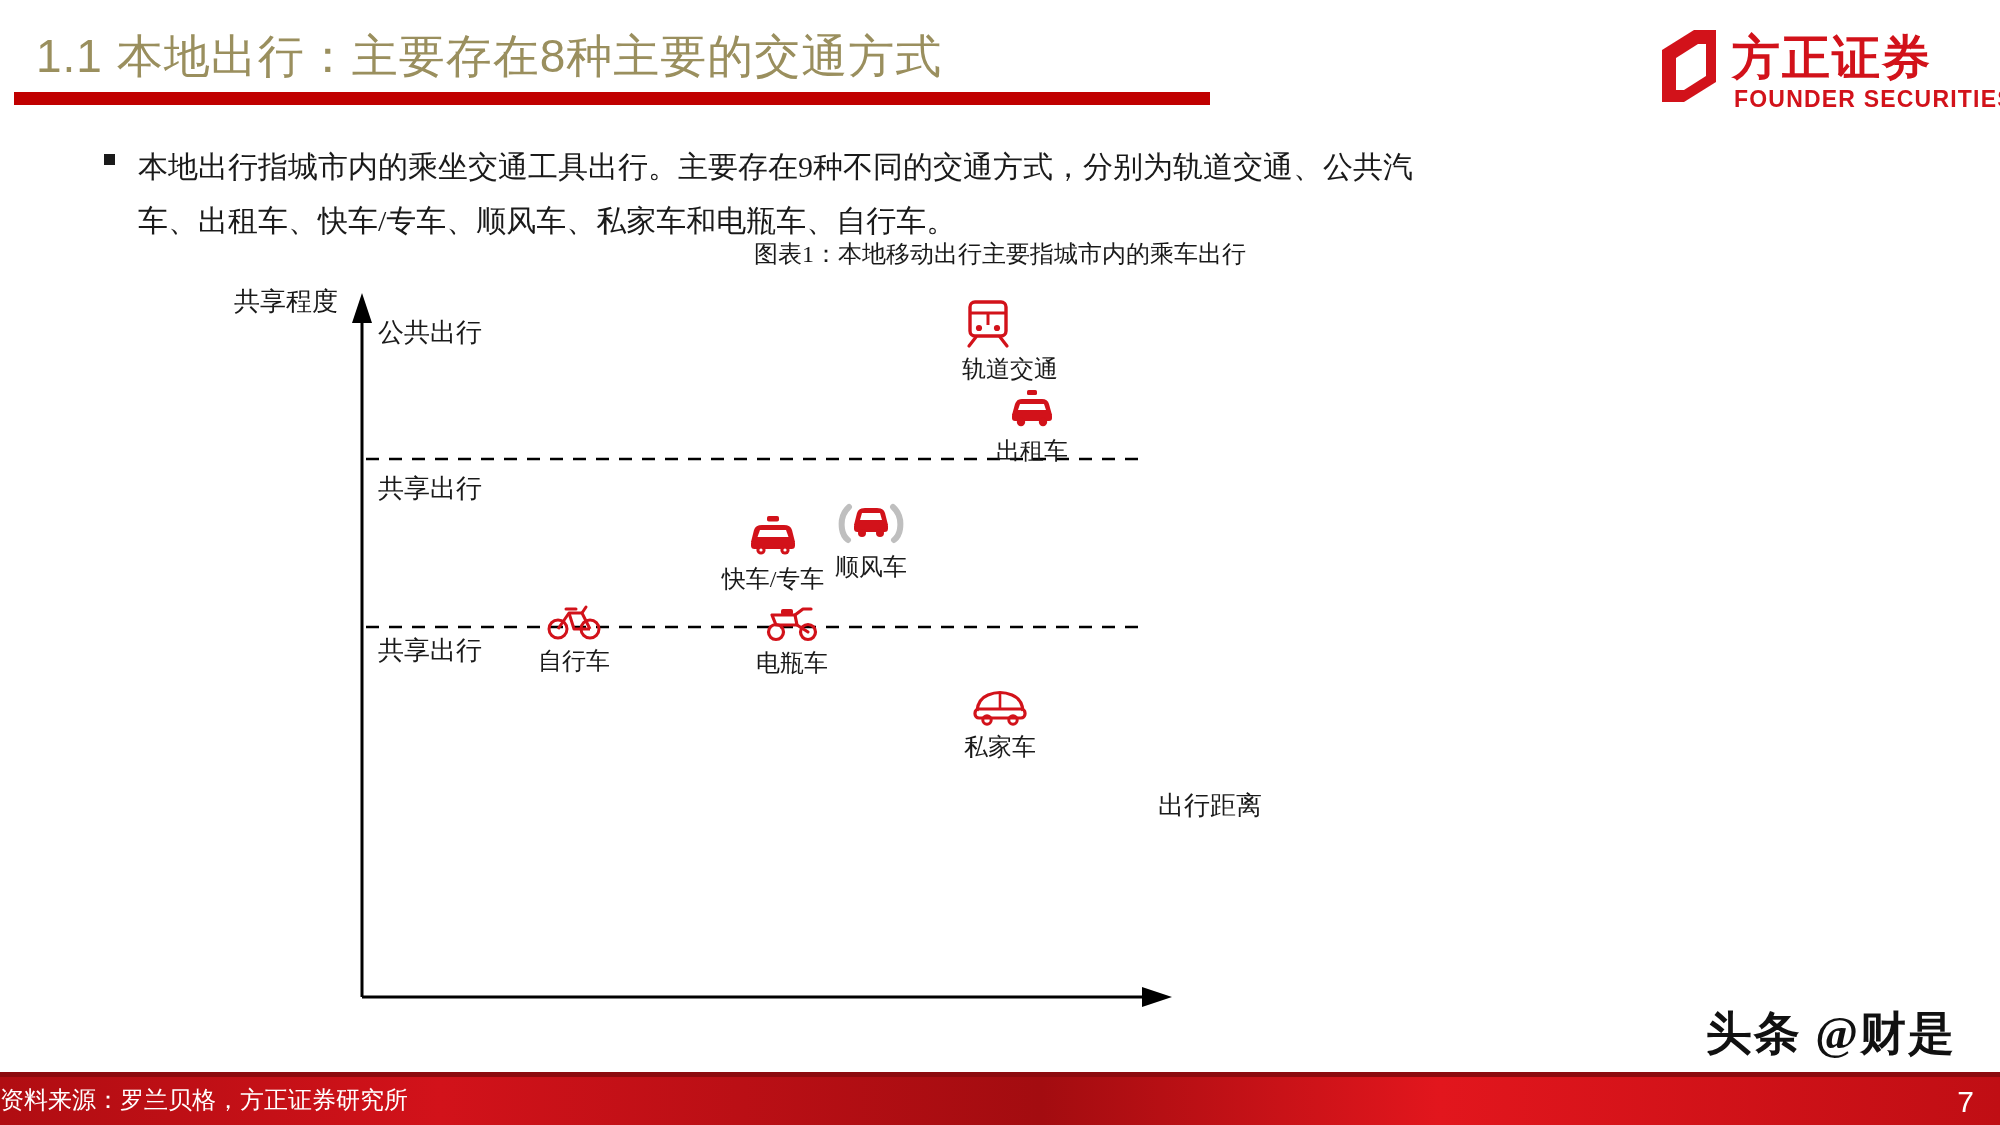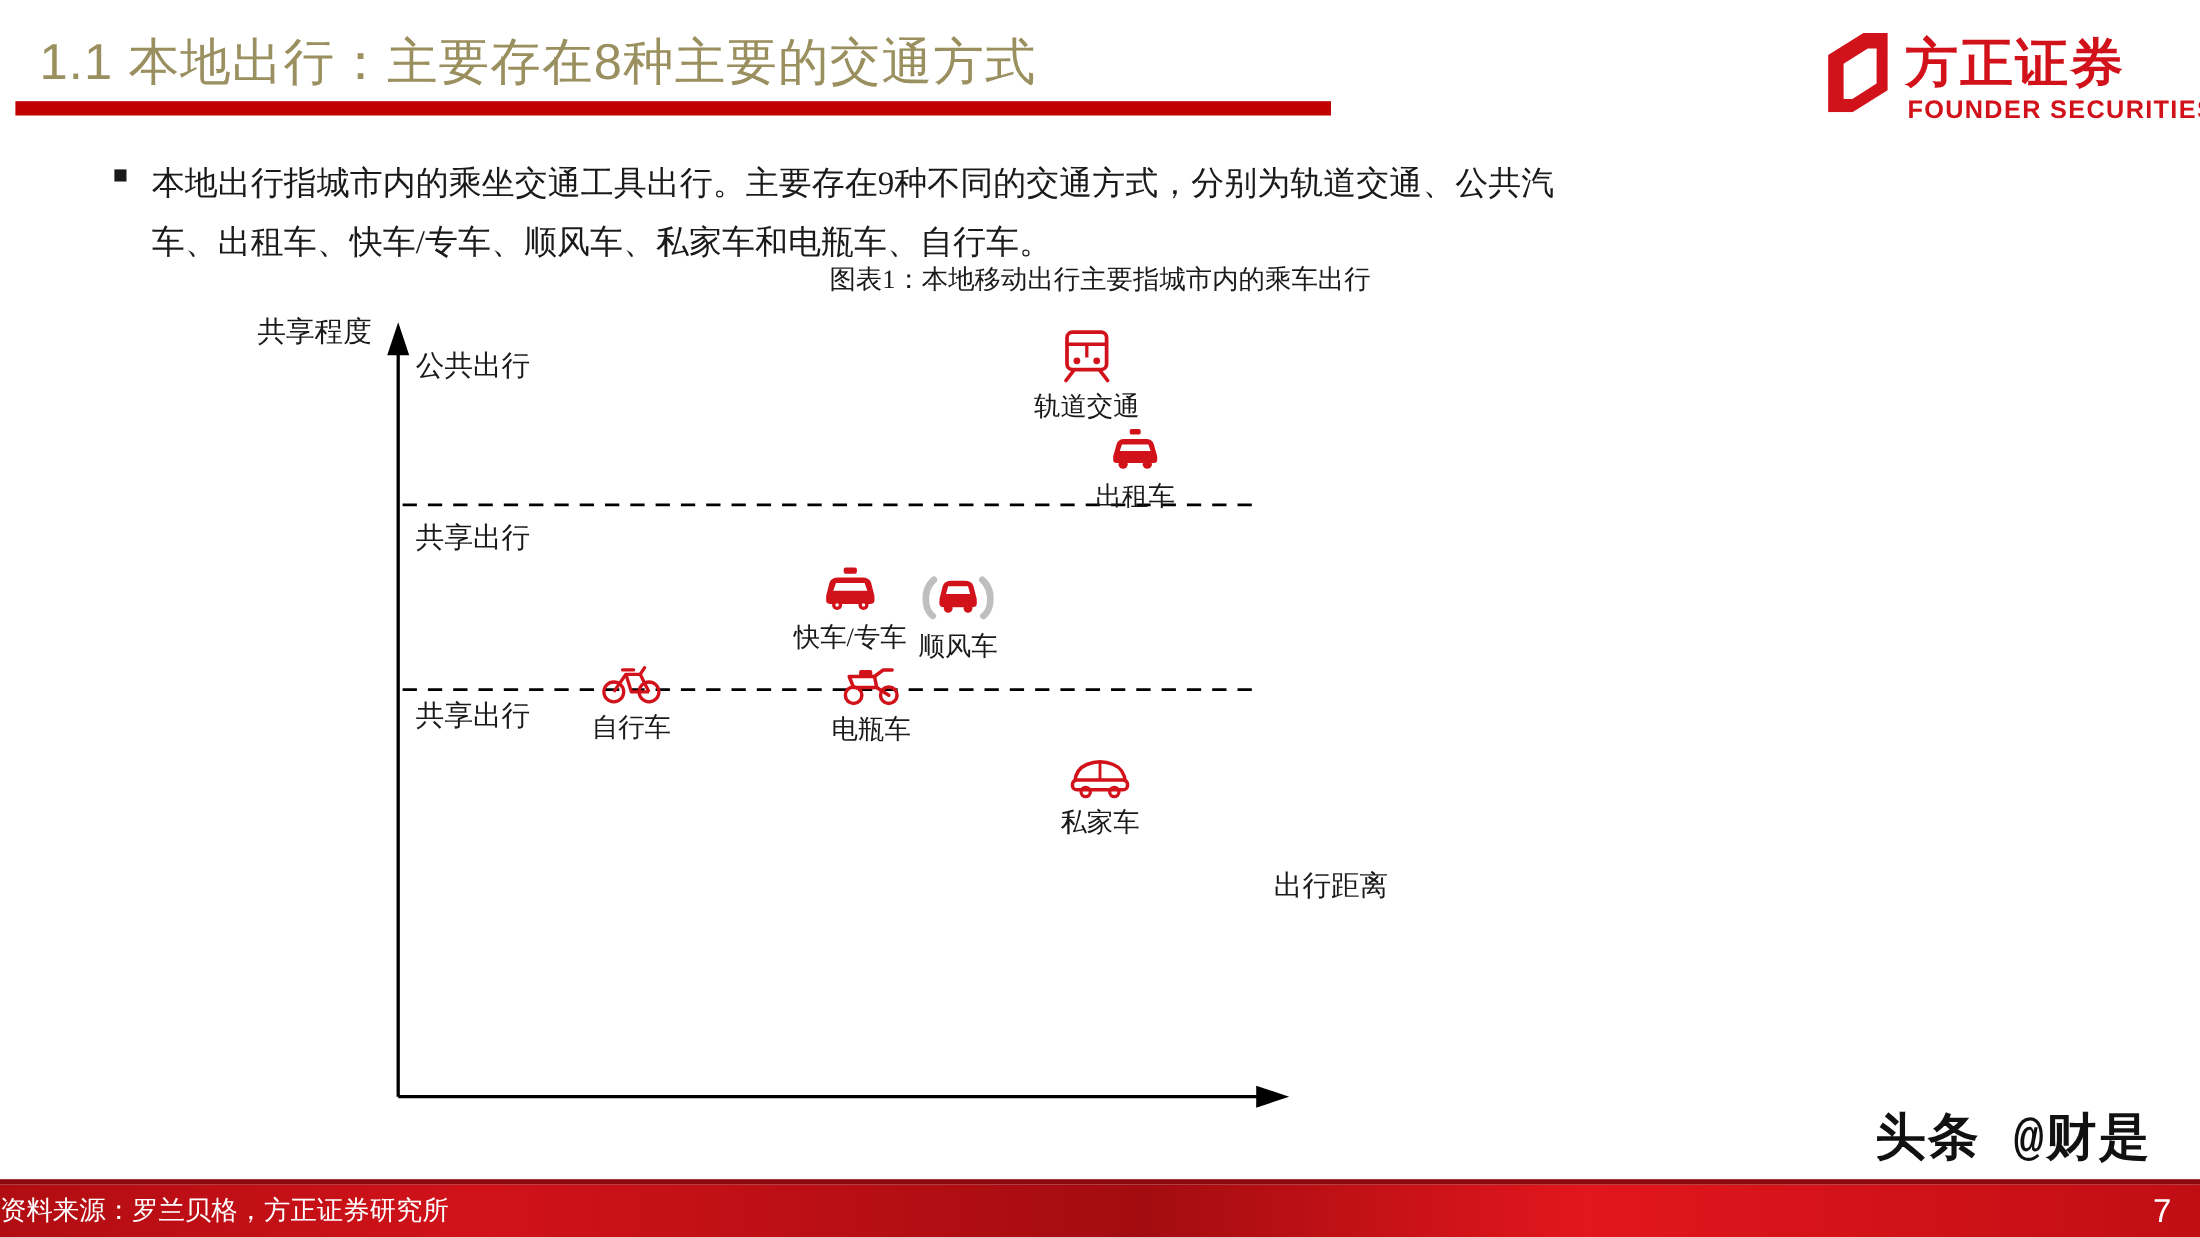--- a/index.html
+++ b/index.html
@@ -86,21 +86,21 @@
     font-size:24px;color:#ffffff;
   }
   #page-number{
     position:absolute;right:26px;bottom:6px;
     font-size:30px;color:#ffffff;
     font-family:"Liberation Sans","DejaVu Sans",sans-serif;
   }
   #watermark{
     position:absolute;right:44px;bottom:60px;
     font-size:46px;font-weight:bold;color:#111;
-    font-family:Liberation Mono, monospace;
+    font-family:Liberation Serif, serif;
     letter-spacing:2px;
     text-shadow:2px 2px 0 #ffffff,-2px -2px 0 #ffffff,2px -2px 0 #ffffff,-2px 2px 0 #ffffff;
     white-space:nowrap;
   }
 </style>
 </head>
 <body>
 
 <div id="header">
   <div id="header-title">1.1 本地出行：主要存在8种主要的交通方式</div>
@@ -137,21 +137,21 @@
     <line x1="366" y1="352" x2="1142" y2="352" stroke="#000" stroke-width="2.5" stroke-dasharray="13,10"></line>
   </svg>
 
   <div class="axis-label" style="left:234px;top:9px;">共享程度</div>
   <div class="axis-label" style="left:1158px;top:513px;">出行距离</div>
 
   <div class="band-label" style="left:378px;top:40px;">公共出行</div>
   <div class="band-label" style="left:378px;top:196px;">共享出行</div>
   <div class="band-label" style="left:378px;top:358px;">共享出行</div>
 
-  <div class="mode" style="left:918px;top:24px;width:140px;">
+  <div class="mode" style="left:918px;top:24px;width:140px;text-align:right;">
     <svg class="mode-icon" width="56" height="50" viewBox="0 0 56 50">
       <rect x="10" y="3" width="36" height="34" rx="5" fill="none" stroke="#d2121a" stroke-width="3.4"></rect>
       <line x1="10" y1="14" x2="46" y2="14" stroke="#d2121a" stroke-width="3.2"></line>
       <line x1="28" y1="14" x2="28" y2="26" stroke="#d2121a" stroke-width="3"></line>
       <circle cx="19" cy="29" r="3.1" fill="#d2121a"></circle>
       <circle cx="37" cy="29" r="3.1" fill="#d2121a"></circle>
       <line x1="16" y1="38" x2="9" y2="47" stroke="#d2121a" stroke-width="3.2" stroke-linecap="round"></line>
       <line x1="40" y1="38" x2="47" y2="47" stroke="#d2121a" stroke-width="3.2" stroke-linecap="round"></line>
     </svg>
     <span class="mode-label">轨道交通</span>
@@ -177,21 +177,21 @@
       <rect x="8" y="25" width="44" height="9" rx="3.5" fill="#d2121a"></rect>
       <path d="M17 15 L43 15 L45.5 22 L14.5 22 Z" fill="#ffffff"></path>
       <circle cx="18" cy="35" r="4.6" fill="#d2121a"></circle>
       <circle cx="42" cy="35" r="4.6" fill="#d2121a"></circle>
       <circle cx="18" cy="35" r="1.6" fill="#ffffff"></circle>
       <circle cx="42" cy="35" r="1.6" fill="#ffffff"></circle>
     </svg>
     <span class="mode-label">快车/专车</span>
   </div>
 
-  <div class="mode" style="left:806px;top:240px;width:130px;">
+  <div class="mode" style="left:806px;top:220px;width:130px;">
     <svg class="mode-icon" width="70" height="52" viewBox="0 0 70 52">
       <path d="M13 12 Q4 20 6 34 Q7 41 12 45" fill="none" stroke="#bfbfbf" stroke-width="6" stroke-linecap="round"></path>
       <path d="M57 12 Q66 20 64 34 Q63 41 58 45" fill="none" stroke="#bfbfbf" stroke-width="6" stroke-linecap="round"></path>
       <path d="M18 30 L21 18 Q22.5 13 29 13 L41 13 Q47.5 13 49 18 L52 30 Z" fill="#d2121a"></path>
       <rect x="18" y="28" width="34" height="9" rx="3.5" fill="#d2121a"></rect>
       <path d="M26 18 L44 18 L46 25 L24 25 Z" fill="#ffffff"></path>
       <circle cx="26" cy="38" r="4" fill="#d2121a"></circle>
       <circle cx="44" cy="38" r="4" fill="#d2121a"></circle>
     </svg>
     <span class="mode-label">顺风车</span>

